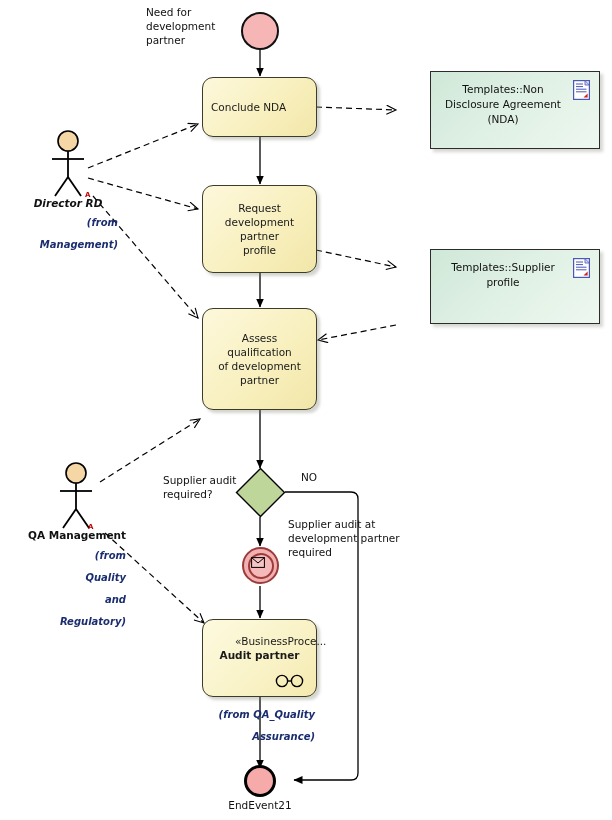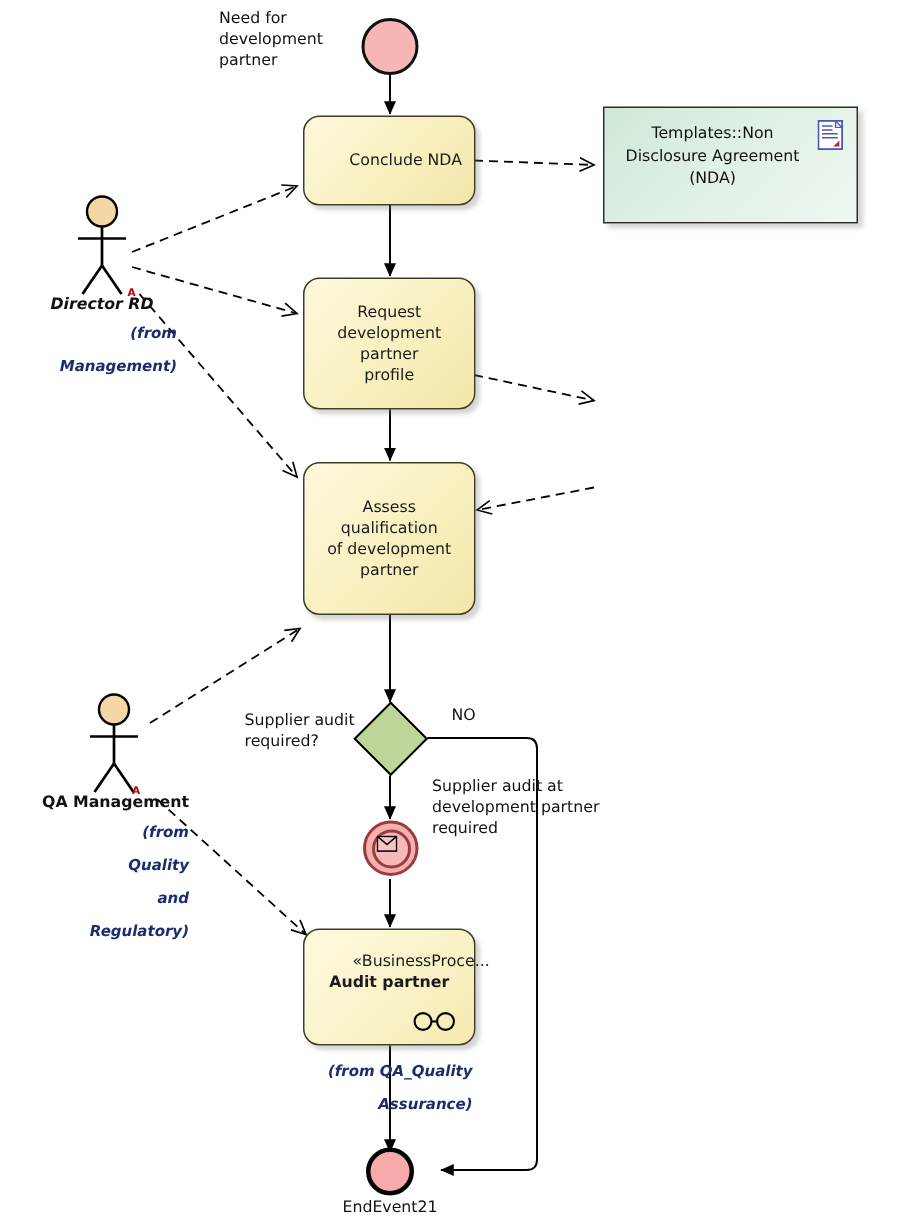--- a/index.html
+++ b/index.html
@@ -34,21 +34,21 @@
     box-sizing: border-box;
   }
   
   .activity {
     border: 1.4px solid #3c3c28;
     border-radius: 11px;
     background: linear-gradient(135deg, #fdf8dc 0%, #f8f0bf 55%, #f2e6a8 100%);
     box-shadow: 3px 3px 3px rgba(120,120,110,0.32);
     display: flex;
     align-items: center;
-    justify-content: flex-end;
+    justify-content: flex-start;
     text-align: center;
     color: #1a1a1a;
     font-size: 10.5px;
     line-height: 14px;
     padding: 20px 8px;
   }
   .activity-label {
     display: block;
     white-space: pre-line;
   }
@@ -98,20 +98,21 @@
     color: #1a2d6e;
     white-space: pre-line;
   }
   
   .artifact {
     border: 1.4px solid #2c2c2c;
     background: linear-gradient(135deg, #cfe8d8 0%, #dff0e4 45%, #eef8f0 100%);
     box-shadow: 3px 3px 3px rgba(120,120,110,0.3);
     position: absolute;
     box-sizing: border-box;
+    margin-left: 28px;
   }
   .artifact-label {
     position: absolute;
     left: 10px;
     right: 34px;
     top: 10px;
     text-align: center;
     font-size: 10.5px;
     line-height: 15px;
     color: #111;
@@ -281,20 +282,34 @@
       <path d="M10.5,17.6 L14.6,13.6 L14.6,17.6 Z" fill="#cc2222"></path>
     </svg>
   </div>
 
   <div class="node activity" style="left:202px; top:185px; width:115px; height:88px;">
     <span class="activity-label">Request
 development partner
 profile</span>
   </div>
 
+  <div class="artifact" style="left:402px; top:249px; width:170px; height:75px;">
+    <div class="artifact-label">Templates::Supplier profile</div>
+    <svg class="doc-icon" viewBox="0 0 17 20">
+      <rect x="0.6" y="0.6" width="15.8" height="18.8" fill="#ffffff" stroke="#4a57b8" stroke-width="1.2"></rect>
+      <path d="M12,0.6 L16.4,5 L12,5 Z" fill="#d8dcf2" stroke="#4a57b8" stroke-width="0.8"></path>
+      <g stroke="#4a57b8" stroke-width="1">
+        <line x1="3" y1="4" x2="10" y2="4"></line>
+        <line x1="3" y1="6.6" x2="10" y2="6.6"></line>
+        <line x1="3" y1="9.2" x2="13.5" y2="9.2"></line>
+        <line x1="3" y1="11.8" x2="13.5" y2="11.8"></line>
+      </g>
+      <path d="M10.5,17.6 L14.6,13.6 L14.6,17.6 Z" fill="#cc2222"></path>
+    </svg>
+  </div>
 
   <div class="node activity" style="left:202px; top:308px; width:115px; height:102px;">
     <span class="activity-label">Assess qualification
 of development
 partner</span>
   </div>
 
   <svg class="decision" style="left:235px; top:467px; width:51px; height:51px;" viewBox="0 0 51 51">
     <polygon points="25.5,1.5 49.5,25.5 25.5,49.5 1.5,25.5" fill="#bfd69a" stroke="#000" stroke-width="1.4"></polygon>
   </svg>

